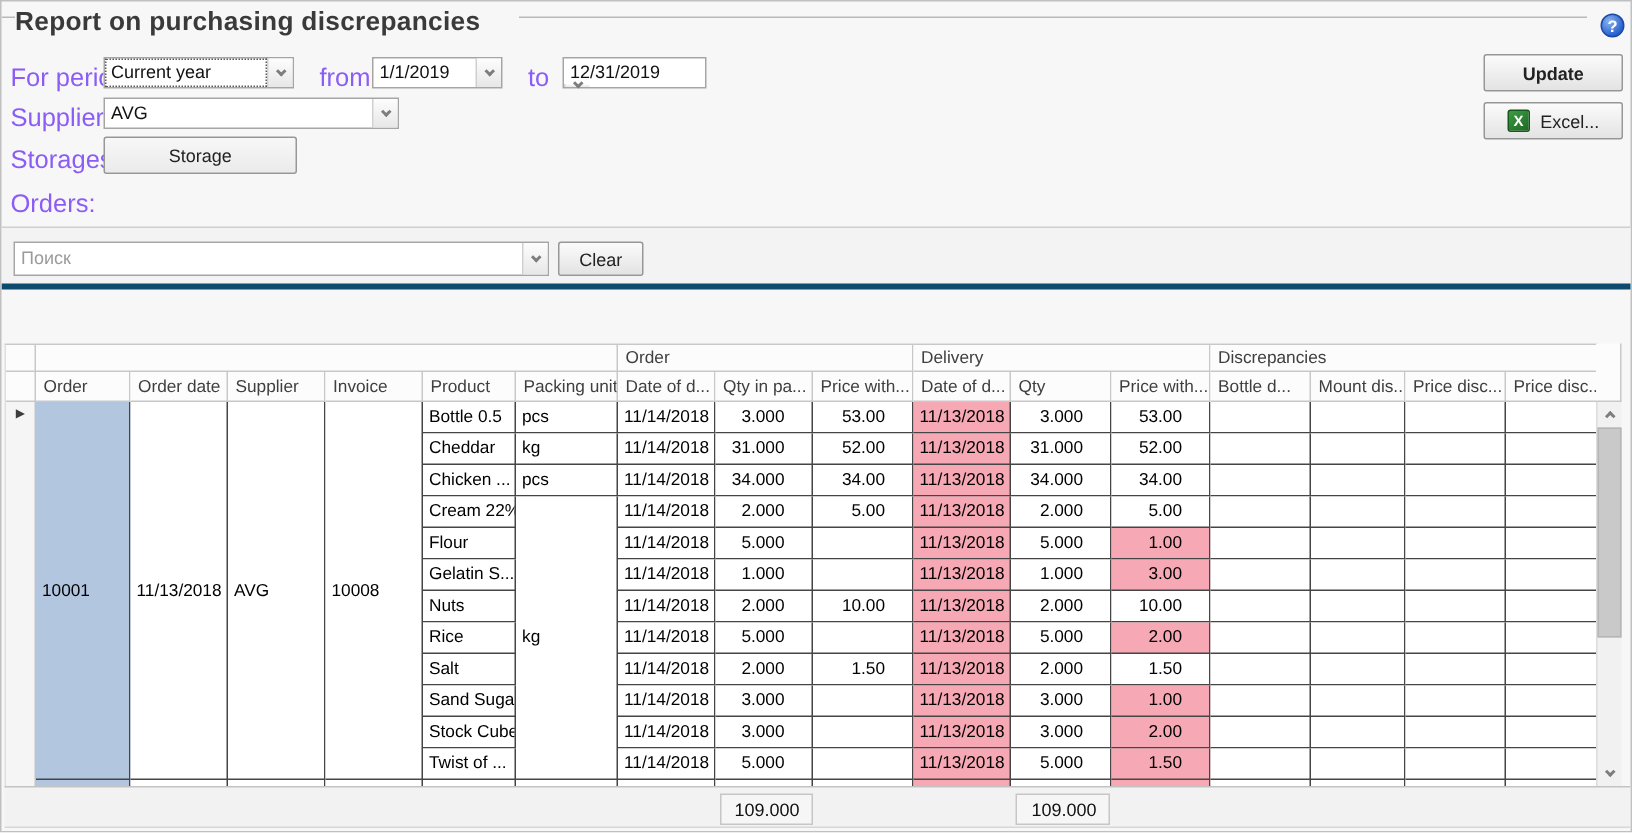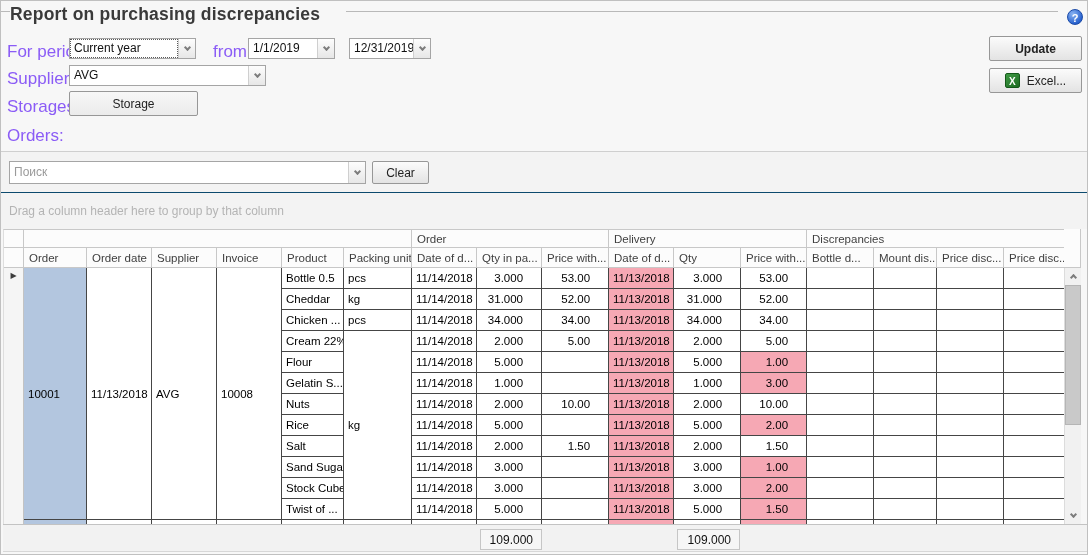--- a/index.html
+++ b/index.html
@@ -55,21 +55,21 @@
   .excel-ico {
     width:15px; height:15px; border-radius:2px;
     background:linear-gradient(145deg,#3f9a44,#1d6b22);
     color:#fff; font-size:10px; font-weight:bold; text-align:center; line-height:15px;
     border:1px solid #15591a;
   }
 
   
   .search-panel {
     position:absolute; left:0; top:150px; width:1088px; height:42px;
-    background:#f3f3f3; border-top:1px solid #cfcfcf; border-bottom:1px solid #0c4a6e;
+    background:#f3f3f3; border-top:1px solid #cfcfcf; border-bottom:4px solid #0c4a6e;
   }
   .search-combo { left:8px; top:9px; width:357px; height:23px; }
   .search-combo .val { color:#9a9a9a; padding-top:3px; }
   .btn-clear { left:371px; top:9px; width:57px; height:23px; position:absolute; }
 
   
   .group-strip { position:absolute; left:0; top:192px; width:1088px; height:36px; background:#f3f3f3; }
   .group-hint { position:absolute; left:8px; top:11px; font-size:12px; color:#b4b4b4; }
 
   
@@ -144,21 +144,21 @@
       </div>
   </div>
   <div class="flabel" style="left:212px; top:41px;">from</div>
   <div class="combo" style="left:247px; top:37px; width:87px;">
     <div class="val">1/1/2019</div>
     <div class="drop">
         <span class="chev down"></span>
       </div>
   </div>
   <div class="flabel" style="left:351px; top:41px;">to</div>
-  <div class="combo" style="left:348px; top:37px; width:82px;">
+  <div class="combo" style="left:374px; top:37px; width:96px;flex-direction:column;">
     <div class="val">12/31/2019</div>
     <div class="drop">
         <span class="chev down"></span>
       </div>
   </div>
 
   <div class="flabel" style="left:6px; top:68px;">Suppliers:</div>
   <div class="combo" style="left:68px; top:64px; width:197px;">
     <div class="val">AVG</div>
     <div class="drop">
@@ -180,23 +180,20 @@
   <div class="search-panel">
     <div class="combo search-combo" style="position:absolute;">
       <div class="val">Поиск</div>
       <div class="drop">
           <span class="chev down"></span>
         </div>
     </div>
     <div class="btn3d btn-clear">Clear</div>
   </div>
 
-  <div class="group-strip">
-    <div class="group-hint">Drag a column header here to group by that column</div>
-  </div>
 
   <div class="grid-wrap">
     <table class="grid">
       <colgroup>
         <col style="width:20px">
           <col style="width:63px">
           <col style="width:65px">
           <col style="width:65px">
         <col style="width:65px">
           <col style="width:62px">

